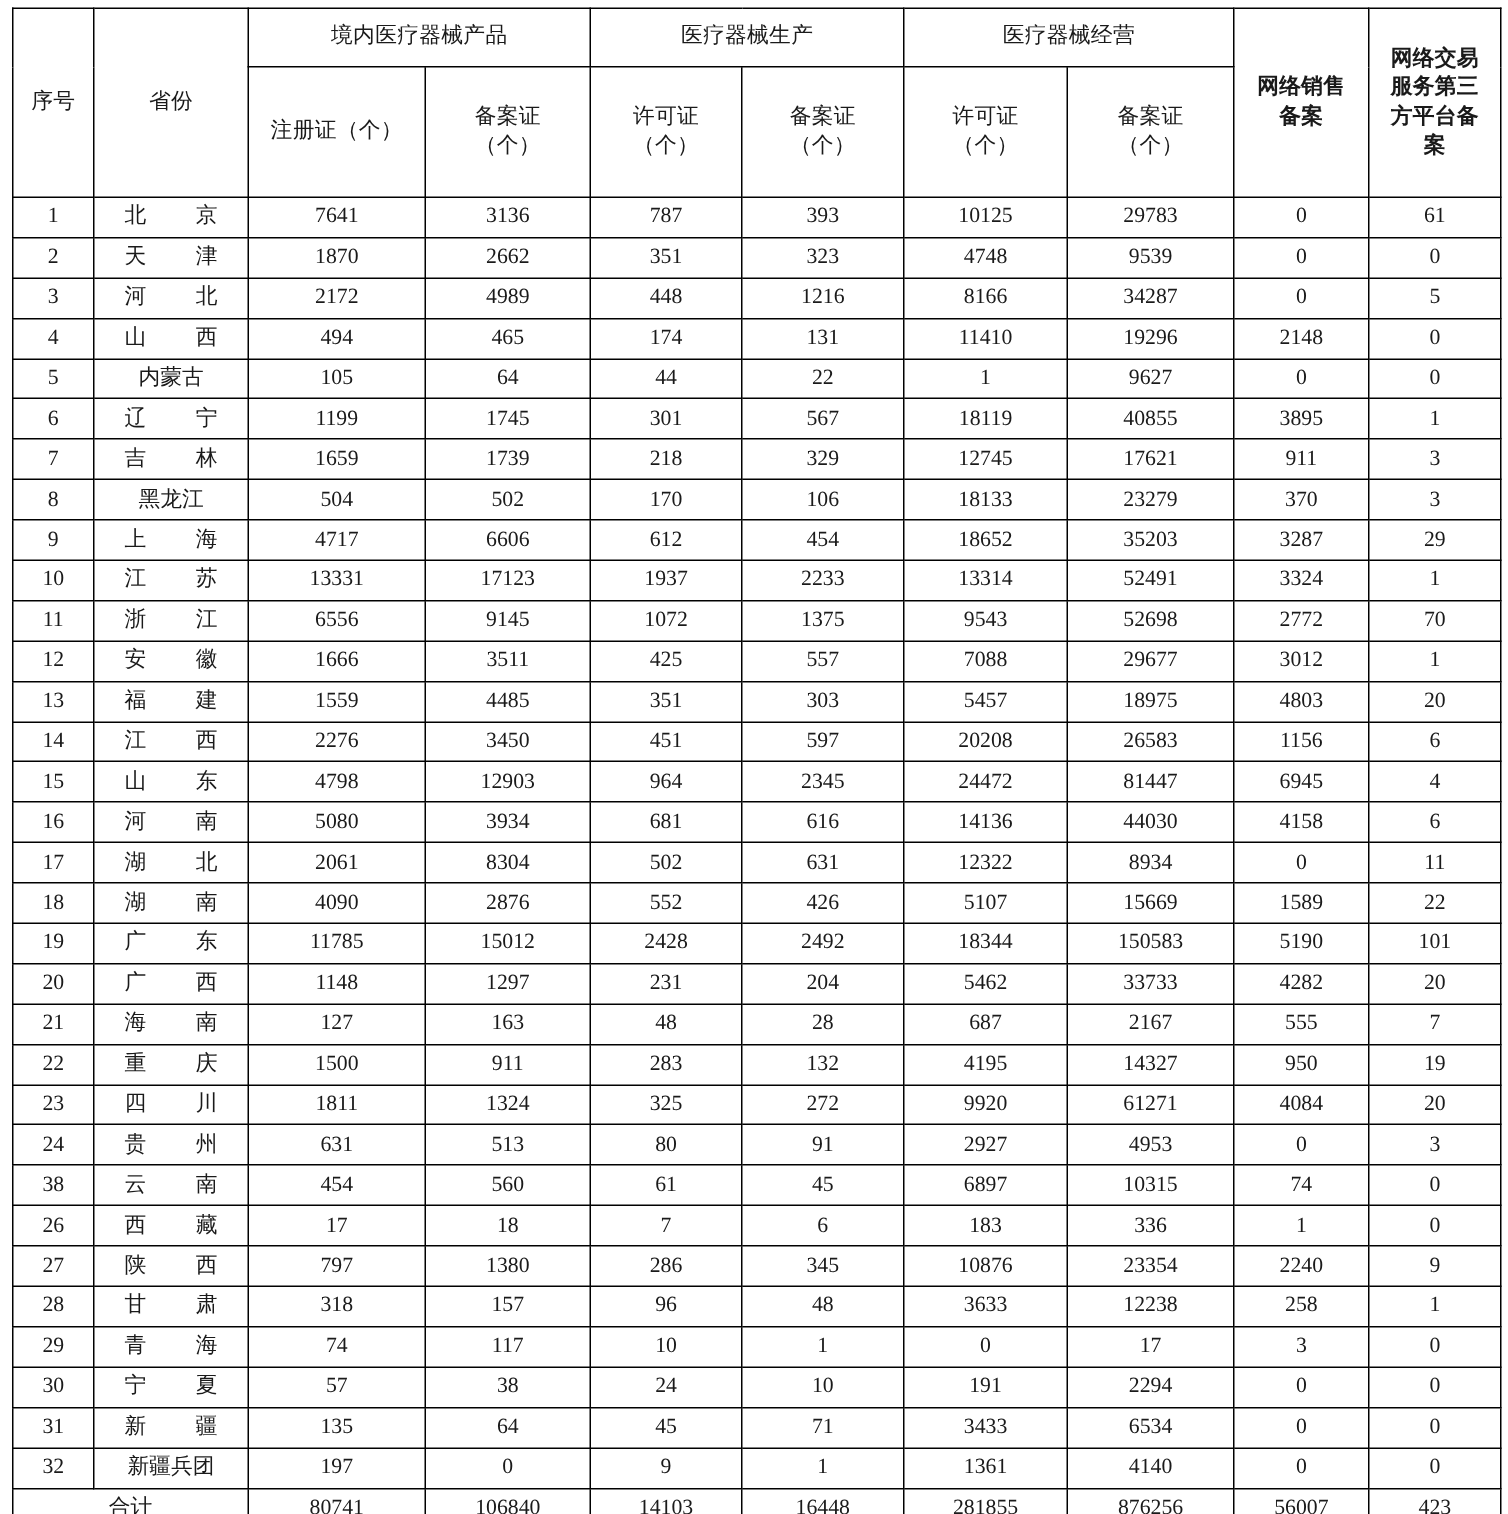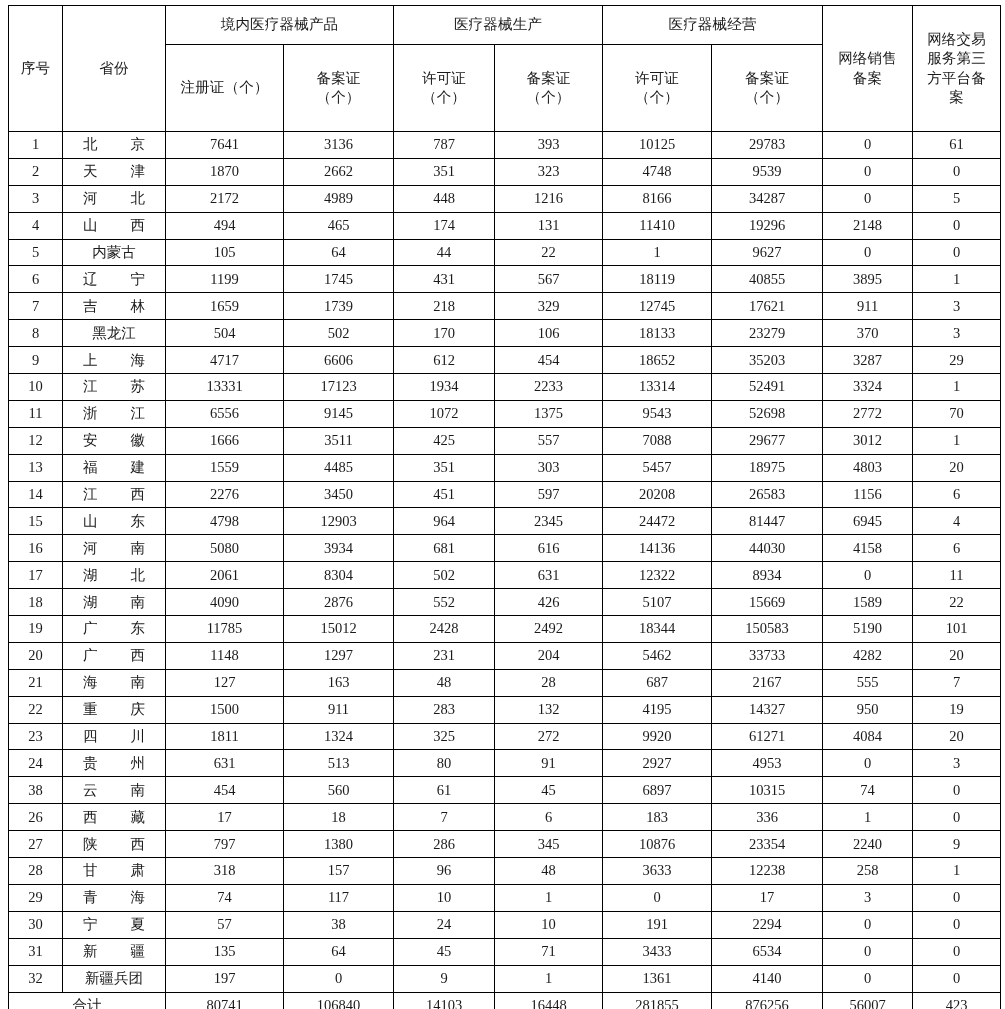--- a/index.html
+++ b/index.html
@@ -53,21 +53,21 @@
     font-size: 14px;
     letter-spacing: 0.2px;
   }
   tr.grp-row td { height: 38px; }
   tr.sub-row td { height: 86px; }
   td.grp-title { font-size: 14.5px; }
   td.sub-title { font-size: 14px; }
   td.sub-title .l1 { display: block; }
   td.sub-title .l2 { display: block; }
   td.stack-head { font-size: 14px; padding: 0 3px; }
-  td.stack-head span { display: block; }
+  td.stack-head span { display: block; font-weight: bold; }
   td.idx-head, td.prov-head { font-size: 14.5px; }
 
   
   tbody td { height: 25.9px; font-size: 15px; }
   td.idx   { font-size: 14.5px; }
   td.prov  {
     font-family: "Liberation Sans", "DejaVu Sans", sans-serif;
     font-size: 14.5px;
     letter-spacing: 0;
   }
@@ -205,21 +205,21 @@
           <td class="num">1</td>
           <td class="num">9627</td>
           <td class="num">0</td>
           <td class="num">0</td>
         </tr>
         <tr>
           <td class="idx">6</td>
           <td class="prov"><span class="sp2">辽宁</span></td>
           <td class="num">1199</td>
           <td class="num">1745</td>
-          <td class="num">431</td>
+          <td class="num">301</td>
           <td class="num">567</td>
           <td class="num">18119</td>
           <td class="num">40855</td>
           <td class="num">3895</td>
           <td class="num">1</td>
         </tr>
         <tr>
           <td class="idx">7</td>
           <td class="prov"><span class="sp2">吉林</span></td>
           <td class="num">1659</td>
@@ -253,21 +253,21 @@
           <td class="num">18652</td>
           <td class="num">35203</td>
           <td class="num">3287</td>
           <td class="num">29</td>
         </tr>
         <tr>
           <td class="idx">10</td>
           <td class="prov"><span class="sp2">江苏</span></td>
           <td class="num">13331</td>
           <td class="num">17123</td>
-          <td class="num">1934</td>
+          <td class="num">1937</td>
           <td class="num">2233</td>
           <td class="num">13314</td>
           <td class="num">52491</td>
           <td class="num">3324</td>
           <td class="num">1</td>
         </tr>
         <tr>
           <td class="idx">11</td>
           <td class="prov"><span class="sp2">浙江</span></td>
           <td class="num">6556</td>

